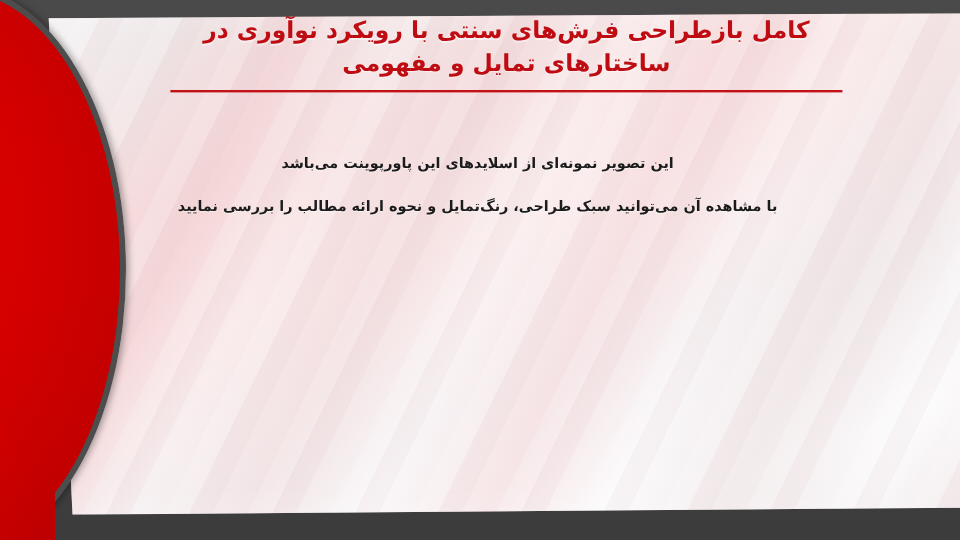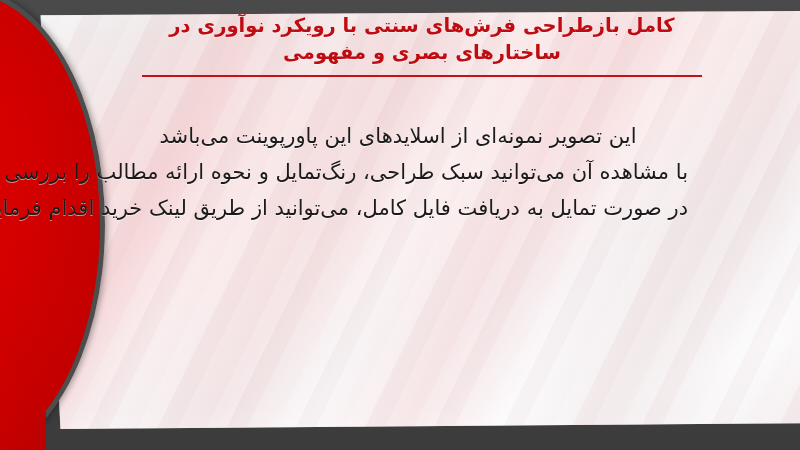--- a/index.html
+++ b/index.html
@@ -124,23 +124,23 @@
   .body-block {
     position: absolute;
     right: 112px;
     top: 118px;
     width: 580px;
     text-align: center;
     direction: rtl;
   }
   .body-line {
     color: #1b1b1b;
-    font-size: 21px;
+    font-size: 12px;
     line-height: 36px;
-    font-weight: normal;
+    font-weight: bold;
     white-space: nowrap;
     text-shadow: 0 1px 0 rgba(255,255,255,0.5);
   }
 </style>
 </head>
 <body>
 
 <div class="slide">
 
   <div class="frame-dark"></div>
@@ -150,23 +150,22 @@
   </div>
 
   <div class="red-ellipse">
     <div class="red-ellipse-inner"></div>
   </div>
 
   <div class="red-wedge"></div>
 
   <div class="title-block">
     <div class="title-line">کامل بازطراحی فرش‌های سنتی با رویکرد نوآوری در</div>
-    <div class="title-line">ساختارهای بصری و مفهومی</div>
+    <div class="title-line">ساختارهای تمایل و مفهومی</div>
     <div class="title-rule"></div>
   </div>
 
   <div class="body-block">
     <div class="body-line">این تصویر نمونه‌ای از اسلایدهای این پاورپوینت می‌باشد</div>
     <div class="body-line">با مشاهده آن می‌توانید سبک طراحی، رنگ‌تمایل و نحوه ارائه مطالب را بررسی نمایید</div>
-    <div class="body-line">در صورت تمایل به دریافت فایل کامل، می‌توانید از طریق لینک خرید اقدام فرمایید</div>
   </div>
 
 </div>
 
 </body></html>

